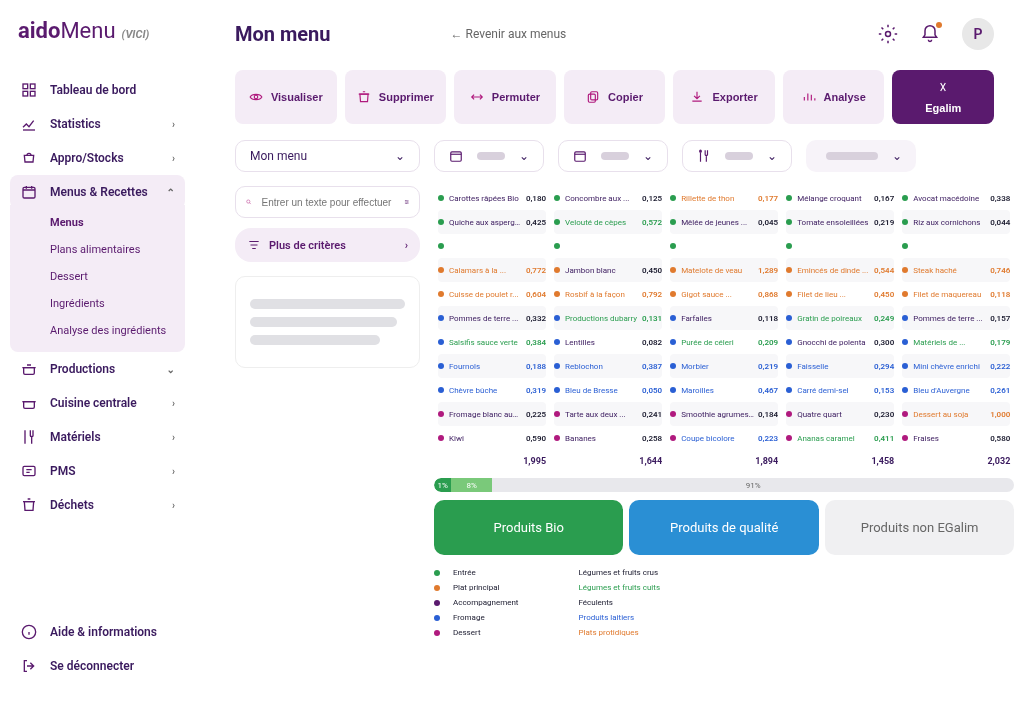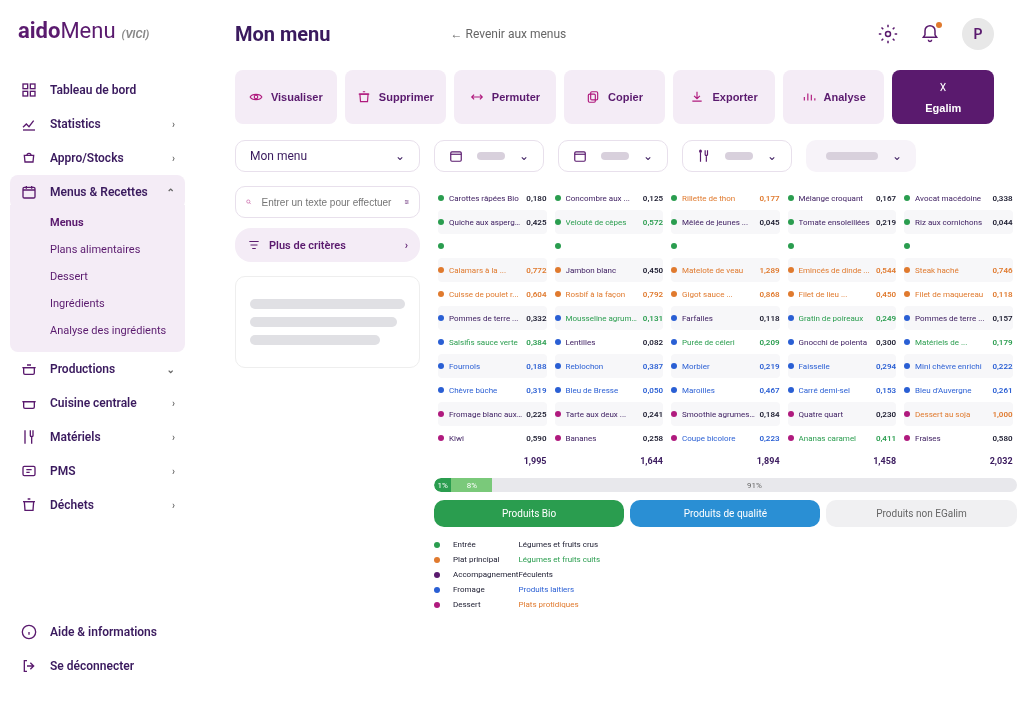--- a/index.html
+++ b/index.html
@@ -50,23 +50,23 @@
 .meal-val { font-size: 8px; font-weight: 600; margin-left: 4px; }
 .total-row { font-size: 9px; font-weight: 700; text-align: right; padding: 6px 4px 4px 0; color: #3a1a5e; }
 .c-green { color: #2a9d4f; } .c-orange { color: #e07a2e; } .c-blue { color: #2a5fd4; }
 .d-green { background: #2a9d4f; } .d-orange { background: #e07a2e; } .d-purple { background: #5a1a6e; } .d-blue { background: #2a5fd4; } .d-magenta { background: #b01a7e; }
 .progress { display: flex; margin: 8px 0; border-radius: 10px; overflow: hidden; height: 14px; font-size: 8px; color: #fff; align-items: center; }
 .progress .seg { height: 100%; display: flex; align-items: center; justify-content: center; }
 .progress .s1 { background: #2a9d4f; width: 3%; border-radius: 10px 0 0 10px; }
 .progress .s2 { background: #7ac97a; width: 7%; }
 .progress .s3 { background: #e8e8ec; flex: 1; color: #666; }
 .cat-bar { display: flex; gap: 6px; margin: 6px 0 10px 0; }
-.cat-bar .cat { flex: 1; border-radius: 10px; padding: 8px; font-size: 10px; text-align: center; color: #fff; }
+.cat-bar .cat { flex: 1; border-radius: 10px; padding: 20px; font-size: 13px; text-align: center; color: #fff; }
 .cat-bar .c1 { background: #2a9d4f; } .cat-bar .c2 { background: #2a8fd4; } .cat-bar .c3 { background: #f0f0f2; color: #666; }
-.legend-row { display: flex; font-size: 8px; }
+.legend-row { display: flex; gap: 60px; font-size: 8px; }
 .legend-col .li { display: flex; align-items: center; gap: 8px; padding: 3px 0; }
 svg { display: block; }
 </style>
 </head>
 <body>
 
 <div class="app">
   <aside class="sidebar">
     <div class="logo">
       <span><span>aido</span><span class="light">Menu</span></span>
@@ -407,21 +407,21 @@
                 <span class="meal-label ">Jambon blanc</span>
                 <span class="meal-val ">0,450</span>
               </div>
               <div class="meal-row">
                 <span class="dot d-orange"></span>
                 <span class="meal-label c-orange">Rosbif à la façon</span>
                 <span class="meal-val c-orange">0,792</span>
               </div>
               <div class="meal-row alt">
                 <span class="dot d-blue"></span>
-                <span class="meal-label c-green">Mousseline agrumes</span>
+                <span class="meal-label c-green">Productions dubarry</span>
                 <span class="meal-val c-green">0,131</span>
               </div>
               <div class="meal-row">
                 <span class="dot d-blue"></span>
                 <span class="meal-label ">Lentilles</span>
                 <span class="meal-val ">0,082</span>
               </div>
               <div class="meal-row alt">
                 <span class="dot d-blue"></span>
                 <span class="meal-label c-blue">Reblochon</span>

